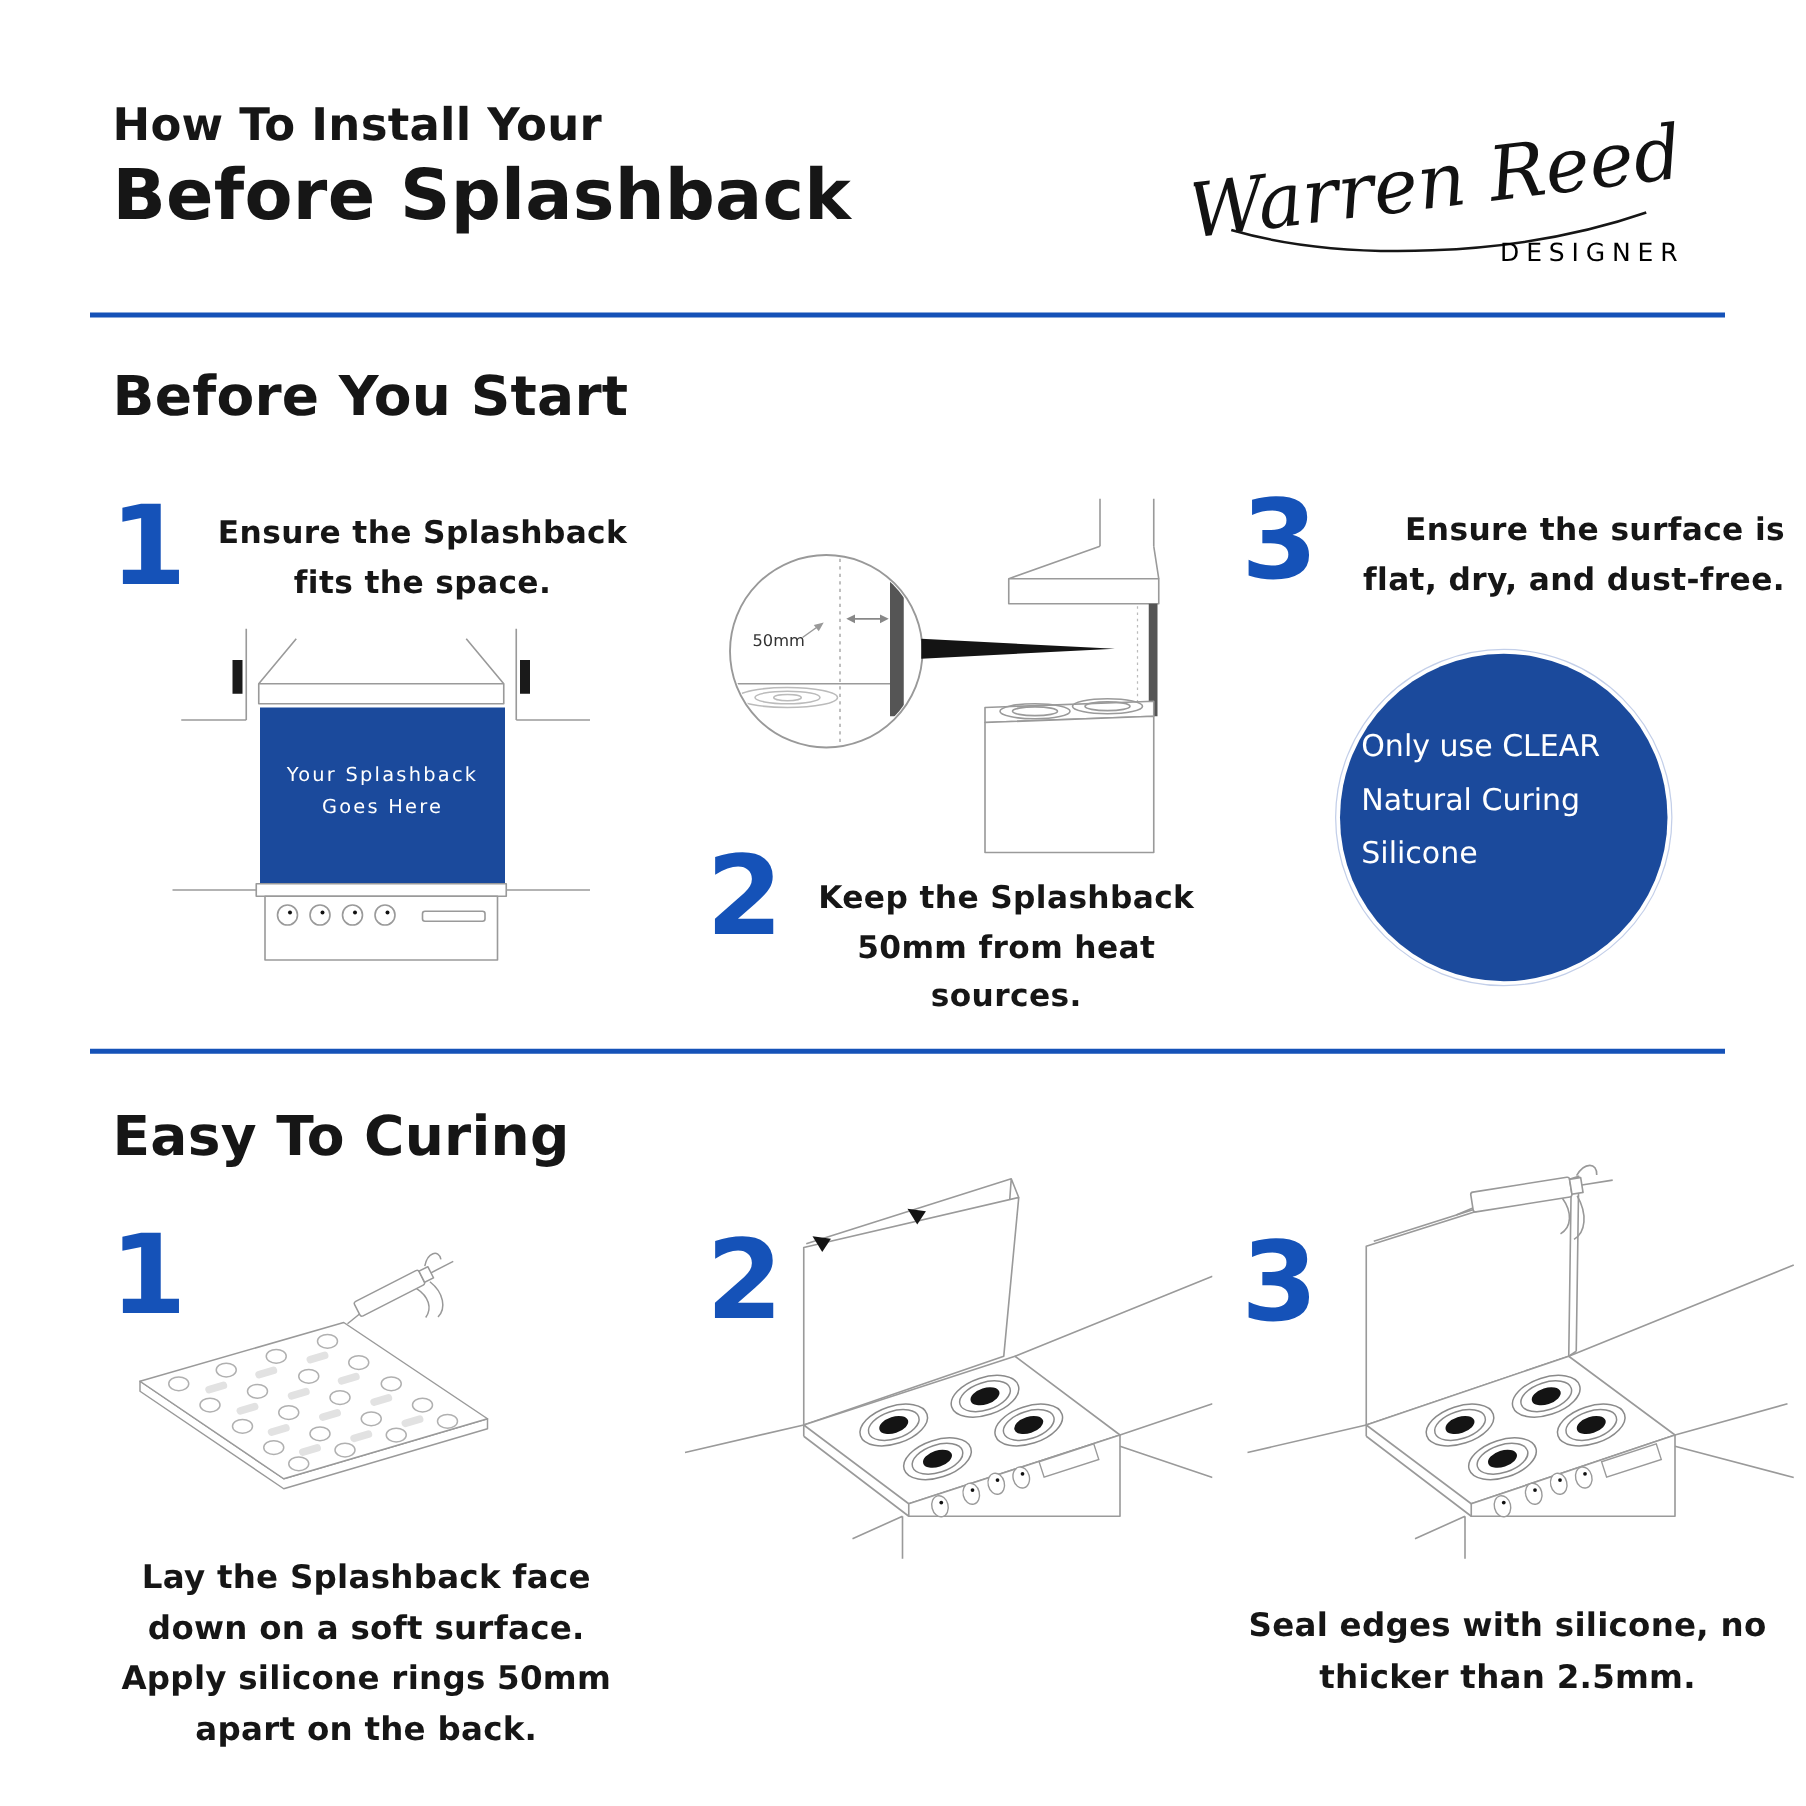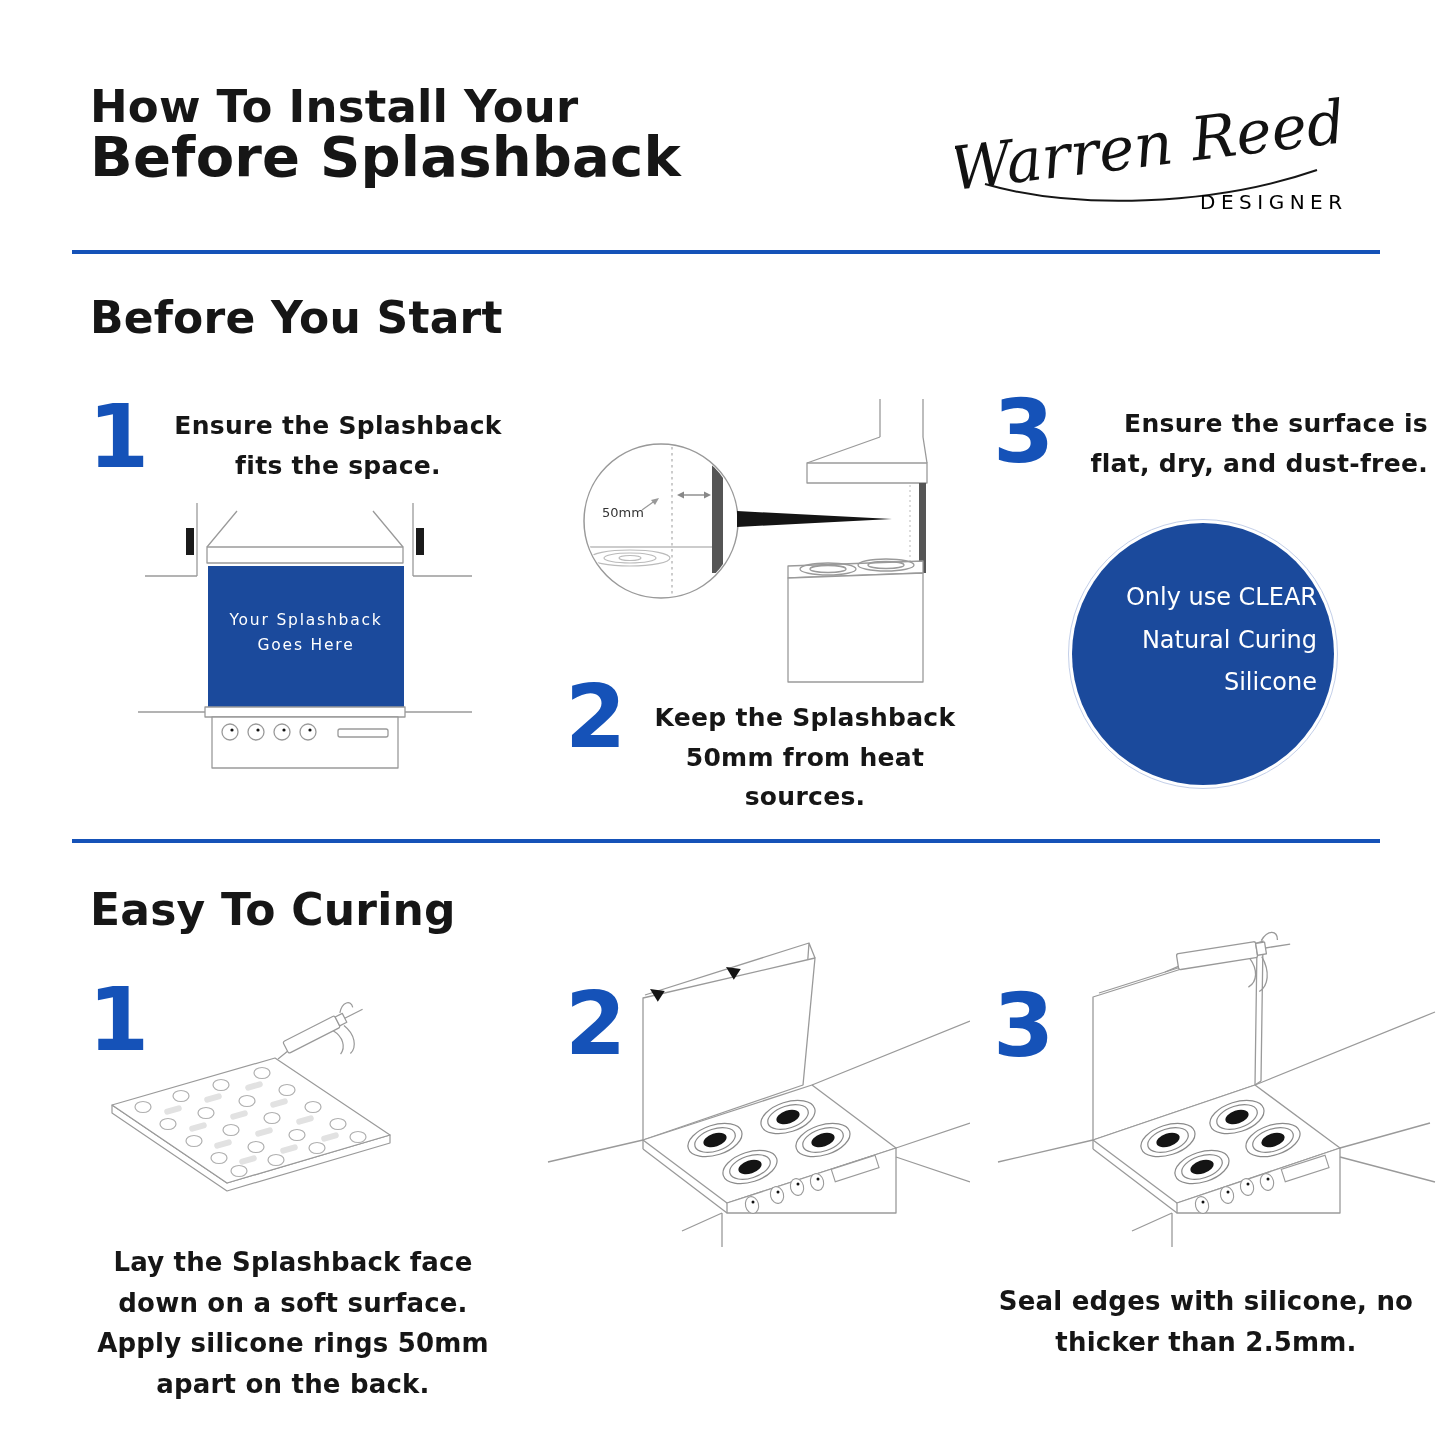--- a/index.html
+++ b/index.html
@@ -4,21 +4,21 @@
 <style>
   :root{
     --accent-blue:#1552b8;
     --panel-blue:#1b4a9c;
     --ink:#161616;
   }
   html,body{margin:0;padding:0;background:#fff;}
   .page{position:relative;width:1445px;height:1445px;background:#ffffff;overflow:hidden;
         font-family:"DejaVu Sans","Liberation Sans",sans-serif;color:var(--ink);}
   .abs{position:absolute;}
-  .title1{left:90px;top:80px;font-size:45px;font-weight:700;letter-spacing:.2px;}
+  .title1{left:90px;top:80px;font-size:36px;font-weight:700;letter-spacing:.2px;}
   .title2{left:90px;top:124px;font-size:56px;font-weight:700;letter-spacing:.2px;}
   .logo-svg{left:955px;top:66px;width:400px;height:155px;}
   .logo-sub{left:1200px;top:190px;font-size:20px;letter-spacing:5.5px;font-weight:400;color:#000000;}
   .divider{left:72px;width:1308px;height:4px;background:var(--accent-blue);}
   .d1{top:250px;} .d2{top:839px;}
   .sec{font-size:44px;font-weight:700;letter-spacing:.2px;}
   .sec1{left:90px;top:292px;} .sec2{left:90px;top:884px;}
   .num{font-size:88px;font-weight:700;line-height:1;color:var(--accent-blue);}
   .n1a{left:88px;top:393px;} .n2a{left:565px;top:673px;} .n3a{left:993px;top:388px;}
   .n1b{left:88px;top:976px;} .n2b{left:565px;top:980px;} .n3b{left:993px;top:982px;}
@@ -26,21 +26,21 @@
   .s1a{left:162px;top:406px;width:352px;text-align:center;}
   .s2a{left:642px;top:698px;width:326px;text-align:center;}
   .s3a{left:1058px;top:404px;width:370px;text-align:right;line-height:1.6;}
   .bt{font-size:26px;font-weight:700;line-height:1.56;letter-spacing:.2px;text-align:center;color:var(--ink);}
   .b1{left:88px;top:1242px;width:410px;}
   .b2{left:542px;top:1256px;width:444px;}
   .b3{left:984px;top:1281px;width:444px;}
   .circle{left:1072px;top:523px;width:262px;height:262px;border-radius:50%;
           background:var(--panel-blue);outline:1px solid #c3cfe9;outline-offset:3px;
           display:flex;align-items:center;justify-content:center;}
-  .circle-text{width:228px;font-size:24px;line-height:1.78;color:#ffffff;text-align:right;
+  .circle-text{width:228px;font-size:24px;line-height:1.78;color:#ffffff;text-align:left;
                transform:translateY(-14px);font-weight:400;}
   .illu1{left:120px;top:485px;width:420px;height:320px;}
   .illu2{left:560px;top:395px;width:430px;height:305px;}
   .illu4{left:100px;top:995px;width:420px;height:260px;}
   .illu5{left:530px;top:925px;width:440px;height:330px;}
   .illu6{left:980px;top:920px;width:465px;height:335px;}
   svg text{font-family:"DejaVu Sans","Liberation Sans",sans-serif;}
   .panel-label{font-size:15.5px;letter-spacing:1.8px;fill:#ffffff;text-anchor:middle;}
   .meas-label{font-size:13px;fill:#333;}
   .script-name{font-family:"DejaVu Serif","Liberation Serif",serif;font-style:italic;font-size:60px;fill:#121212;}

